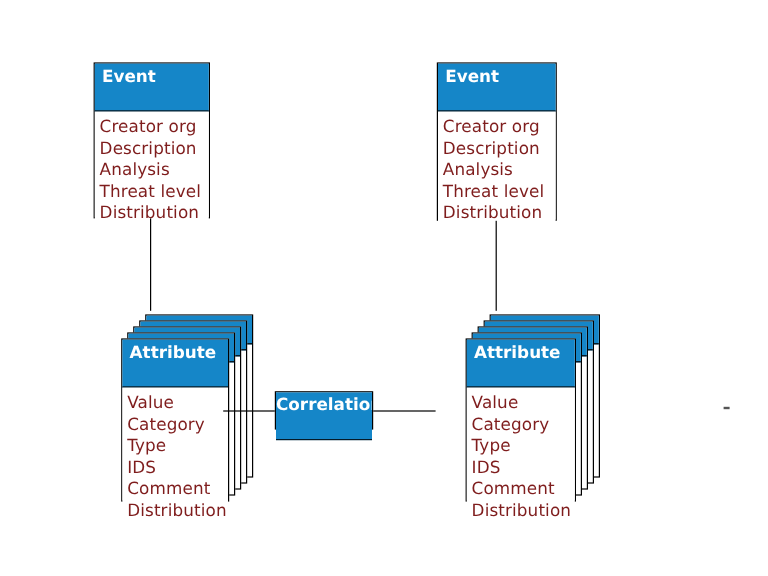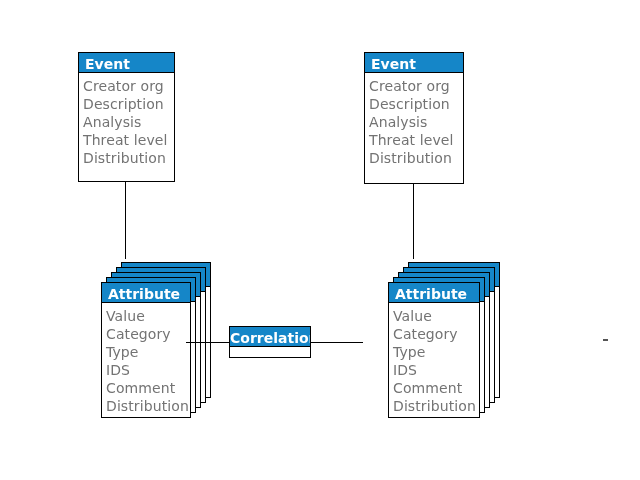--- a/index.html
+++ b/index.html
@@ -31,35 +31,35 @@
     background: #ffffff;
     border: 1px solid #000000;
   }
   .class-header {
     box-sizing: border-box;
     background: #1586c8;
     color: #ffffff;
     font-weight: bold;
     font-size: 14px;
     line-height: 23px;
-    height: 20px;
+    height: 40px;
     padding-left: 6px;
     border-bottom: 1px solid #000000;
     white-space: nowrap;
     overflow: hidden;
   }
   .class-body {
     box-sizing: border-box;
     padding: 4px 0 2px 4px;
     background: #ffffff;
   }
   .class-body .attr-row {
     font-size: 14px;
     line-height: 18px;
-    color: #737373;
+    color: #7f1d1d;
     white-space: nowrap;
     letter-spacing: 0.1px;
   }
 
   
   .stack-wrap {
     position: absolute;
     margin-left: 24px;
   }
   .stack-layer {

